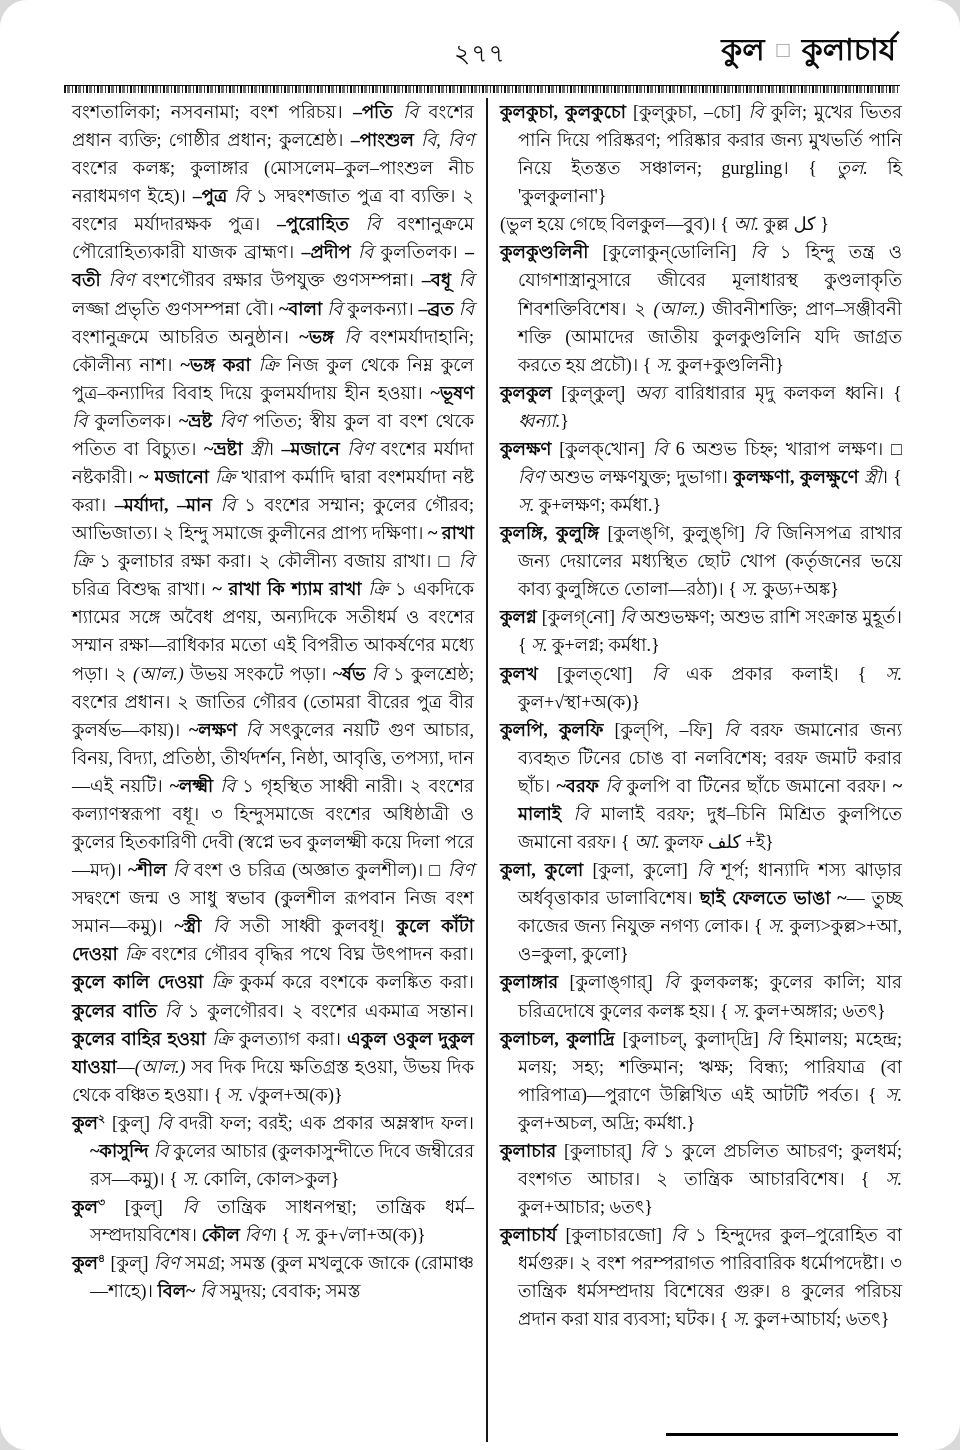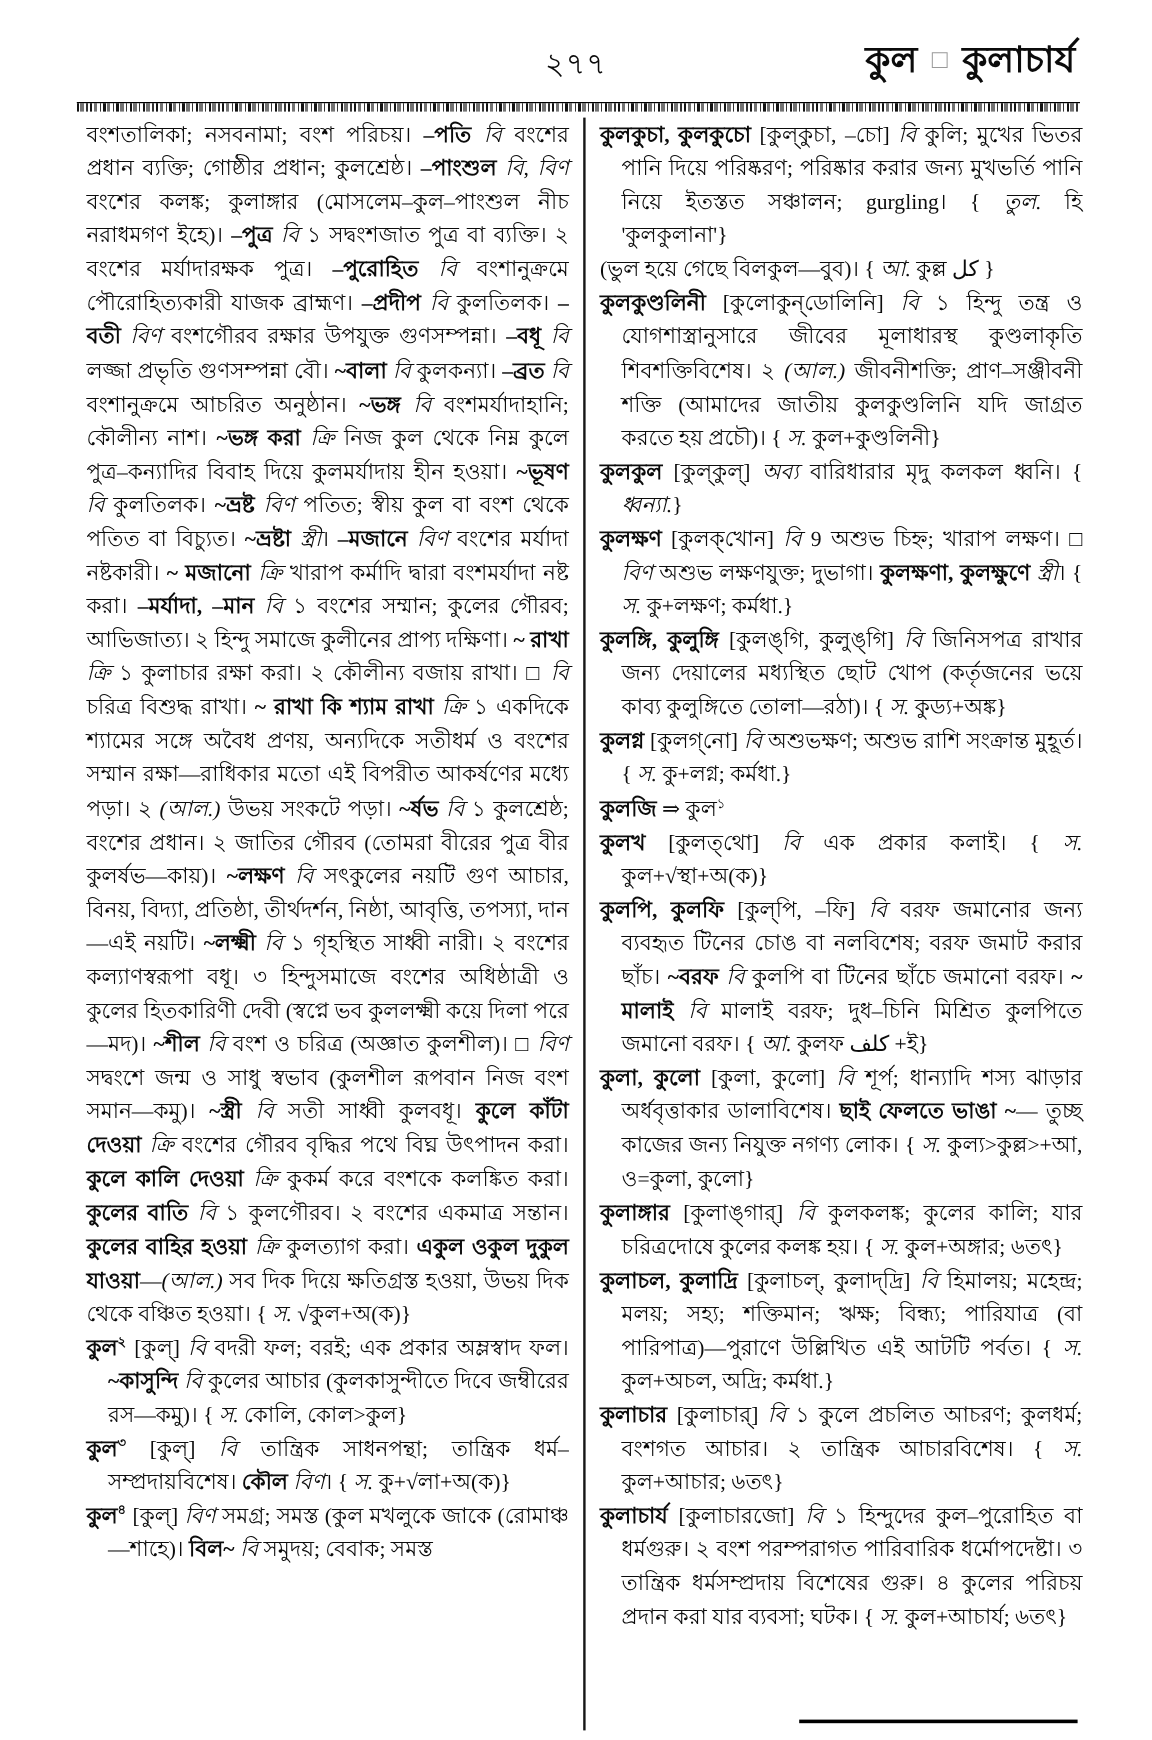--- a/index.html
+++ b/index.html
@@ -1,19 +1,20 @@
 <!DOCTYPE html>
 <html lang="bn"><head>
 <meta charset="utf-8">
 <style>
   html,body{margin:0;padding:0;background:#d9d9d9;}
   .page{
     position:relative;width:960px;height:1450px;margin:0 auto;
     background:#ffffff;color:#0b0b0b;overflow:hidden;
     font-family:"Liberation Serif","DejaVu Serif",serif;
+    border-radius:27px;
   }
   
   .hdr{position:absolute;top:0;left:0;right:0;height:84px;}
   .pagenum{
     position:absolute;top:34px;left:0;right:0;text-align:center;
     font-size:25px;letter-spacing:1px;
   }
   .guide{
     position:absolute;top:26px;right:64px;
     font-size:30px;font-weight:700;white-space:nowrap;
@@ -78,24 +79,23 @@
         <p class="entry"><span class="b">কুল</span><sup class="b">২</sup><span> [কুল্] </span><span class="i">বি</span><span> বদরী ফল; বরই; এক প্রকার অম্লস্বাদ ফল। </span><span class="b">~কাসুন্দি</span><span class="i"> বি</span><span> কুলের আচার (কুলকাসুন্দীতে দিবে জম্বীরের রস—কমু)। { </span><span class="i">স.</span><span> কোলি, কোল&gt;কুল}</span></p>
         <p class="entry"><span class="b">কুল</span><sup class="b">৩</sup><span> [কুল্] </span><span class="i">বি</span><span> তান্ত্রিক সাধনপন্থা; তান্ত্রিক ধর্ম–সম্প্রদায়বিশেষ। </span><span class="b">কৌল</span><span class="i"> বিণ</span><span>। { </span><span class="i">স.</span><span> কু+√লা+অ(ক)}</span></p>
         <p class="entry"><span class="b">কুল</span><sup class="b">৪</sup><span> [কুল্] </span><span class="i">বিণ</span><span> সমগ্র; সমস্ত (কুল মখলুকে জাকে (রোমাঞ্চ—শাহে)। </span><span class="b">বিল~</span><span class="i"> বি</span><span> সমুদয়; বেবাক; সমস্ত</span></p>
       </section>
     <div class="divider"></div>
     <section class="col right" id="col-right">
         <p class="entry"><span class="b">কুলকুচা, কুলকুচো</span><span> [কুল্‌কুচা, –চো] </span><span class="i">বি</span><span> কুলি; মুখের ভিতর পানি দিয়ে পরিষ্করণ; পরিষ্কার করার জন্য মুখভর্তি পানি নিয়ে ইতস্তত সঞ্চালন; gurgling। { </span><span class="i">তুল.</span><span> হি 'কুলকুলানা'}</span></p>
         <p class="entry cont"><span>(ভুল হয়ে গেছে বিলকুল—বুব)। { </span><span class="i">আ.</span><span> কুল্ল  كل  }</span></p>
         <p class="entry"><span class="b">কুলকুণ্ডলিনী</span><span> [কুলোকুন্‌ডোলিনি] </span><span class="i">বি</span><span> ১ হিন্দু তন্ত্র ও যোগশাস্ত্রানুসারে জীবের মূলাধারস্থ কুণ্ডলাকৃতি শিবশক্তিবিশেষ। ২ </span><span class="i">(আল.)</span><span> জীবনীশক্তি; প্রাণ–সঞ্জীবনী শক্তি (আমাদের জাতীয় কুলকুণ্ডলিনি যদি জাগ্রত করতে হয়  প্রচৌ)। { </span><span class="i">স.</span><span> কুল+কুণ্ডলিনী}</span></p>
         <p class="entry"><span class="b">কুলকুল</span><span> [কুল্‌কুল্] </span><span class="i">অব্য</span><span> বারিধারার মৃদু কলকল ধ্বনি। { </span><span class="i">ধ্বন্যা.</span><span>}</span></p>
-        <p class="entry"><span class="b">কুলক্ষণ</span><span> [কুলক্‌খোন] </span><span class="i">বি</span><span> 9 অশুভ চিহ্ন; খারাপ লক্ষণ। □ </span><span class="i">বিণ</span><span> অশুভ লক্ষণযুক্ত; দুভাগা। </span><span class="b">কুলক্ষণা, কুলক্ষুণে</span><span class="i"> স্ত্রী</span><span>। { </span><span class="i">স.</span><span> কু+লক্ষণ; কর্মধা.}</span></p>
+        <p class="entry"><span class="b">কুলক্ষণ</span><span> [কুলক্‌খোন] </span><span class="i">বি</span><span> 6 অশুভ চিহ্ন; খারাপ লক্ষণ। □ </span><span class="i">বিণ</span><span> অশুভ লক্ষণযুক্ত; দুভাগা। </span><span class="b">কুলক্ষণা, কুলক্ষুণে</span><span class="i"> স্ত্রী</span><span>। { </span><span class="i">স.</span><span> কু+লক্ষণ; কর্মধা.}</span></p>
         <p class="entry"><span class="b">কুলঙ্গি, কুলুঙ্গি</span><span> [কুলঙ্‌গি, কুলুঙ্‌গি] </span><span class="i">বি</span><span> জিনিসপত্র রাখার জন্য দেয়ালের মধ্যস্থিত ছোট খোপ (কর্তৃজনের ভয়ে কাব্য কুলুঙ্গিতে তোলা—রঠা)। { </span><span class="i">স.</span><span> কুড্য+অঙ্ক}</span></p>
         <p class="entry"><span class="b">কুলগ্ন</span><span> [কুলগ্‌নো] </span><span class="i">বি</span><span> অশুভক্ষণ; অশুভ রাশি সংক্রান্ত মুহূর্ত। { </span><span class="i">স.</span><span> কু+লগ্ন; কর্মধা.}</span></p>
-        <p class="entry"><span class="b">কুলজি</span><span> ⇒ কুল</span><sup>১</sup></p>
         <p class="entry"><span class="b">কুলখ</span><span> [কুলত্‌থো] </span><span class="i">বি</span><span> এক প্রকার কলাই। { </span><span class="i">স.</span><span> কুল+√স্থা+অ(ক)}</span></p>
         <p class="entry"><span class="b">কুলপি, কুলফি</span><span> [কুল্‌পি, –ফি] </span><span class="i">বি</span><span> বরফ জমানোর জন্য ব্যবহৃত টিনের চোঙ বা নলবিশেষ; বরফ জমাট করার ছাঁচ। </span><span class="b">~বরফ</span><span class="i"> বি</span><span> কুলপি বা টিনের ছাঁচে জমানো বরফ। </span><span class="b">~ মালাই</span><span class="i"> বি</span><span> মালাই বরফ; দুধ–চিনি মিশ্রিত কুলপিতে জমানো বরফ। { </span><span class="i">আ.</span><span> কুলফ  كلف  +ই}</span></p>
         <p class="entry"><span class="b">কুলা, কুলো</span><span> [কুলা, কুলো] </span><span class="i">বি</span><span> শূর্প; ধান্যাদি শস্য ঝাড়ার অর্ধবৃত্তাকার ডালাবিশেষ। </span><span class="b">ছাই ফেলতে ভাঙা ~</span><span>— তুচ্ছ কাজের জন্য নিযুক্ত নগণ্য লোক। { </span><span class="i">স.</span><span> কুল্য&gt;কুল্ল&gt;+আ, ও=কুলা, কুলো}</span></p>
         <p class="entry"><span class="b">কুলাঙ্গার</span><span> [কুলাঙ্‌গার্] </span><span class="i">বি</span><span> কুলকলঙ্ক; কুলের কালি; যার চরিত্রদোষে কুলের কলঙ্ক হয়। { </span><span class="i">স.</span><span> কুল+অঙ্গার; ৬তৎ}</span></p>
         <p class="entry"><span class="b">কুলাচল, কুলাদ্রি</span><span> [কুলাচল্, কুলাদ্‌দ্রি] </span><span class="i">বি</span><span> হিমালয়; মহেন্দ্র; মলয়; সহ্য; শক্তিমান; ঋক্ষ; বিন্ধ্য; পারিযাত্র (বা পারিপাত্র)—পুরাণে উল্লিখিত এই আটটি পর্বত। { </span><span class="i">স.</span><span> কুল+অচল, অদ্রি; কর্মধা.}</span></p>
         <p class="entry"><span class="b">কুলাচার</span><span> [কুলাচার্] </span><span class="i">বি</span><span> ১ কুলে প্রচলিত আচরণ; কুলধর্ম; বংশগত আচার। ২ তান্ত্রিক আচারবিশেষ। { </span><span class="i">স.</span><span> কুল+আচার; ৬তৎ}</span></p>
         <p class="entry"><span class="b">কুলাচার্য</span><span> [কুলাচারজো] </span><span class="i">বি</span><span> ১ হিন্দুদের কুল–পুরোহিত বা ধর্মগুরু। ২ বংশ পরম্পরাগত পারিবারিক ধর্মোপদেষ্টা। ৩ তান্ত্রিক ধর্মসম্প্রদায় বিশেষের গুরু। ৪ কুলের পরিচয় প্রদান করা যার ব্যবসা; ঘটক। { </span><span class="i">স.</span><span> কুল+আচার্য; ৬তৎ}</span></p>
       </section>
   </main>
 

